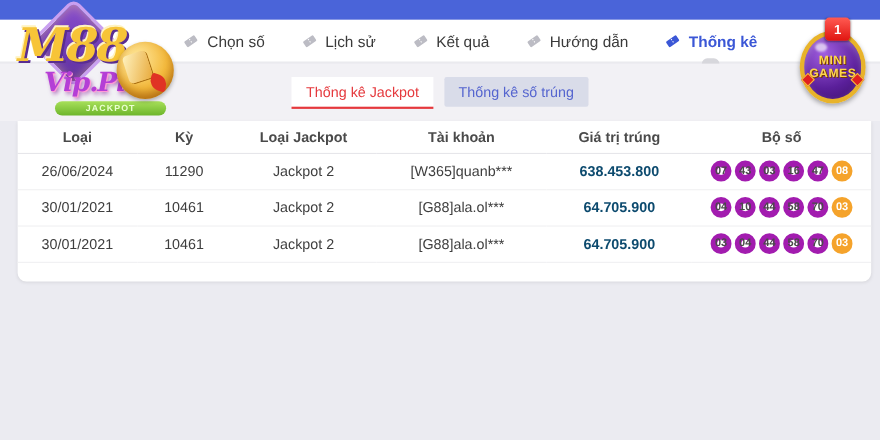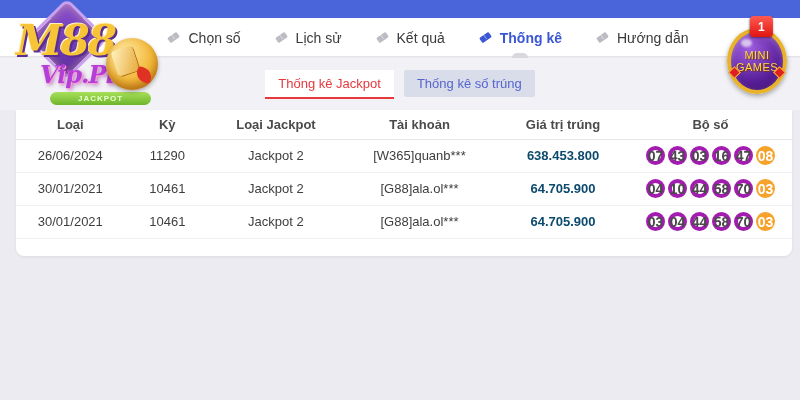--- a/index.html
+++ b/index.html
@@ -24,38 +24,38 @@
   .tab-btn.inactive { background:#d9dce9; color:#5565cf; border:none; border-radius:2px; }
 
   
   .card { position:absolute; left:16px; top:110px; width:776px; height:146px; background:#ffffff; border-radius:0 0 8px 8px; box-shadow:0 1px 3px rgba(0,0,0,0.07); }
   table { width:100%; border-collapse:collapse; }
   th { height:29px; font-size:13px; font-weight:bold; color:#4a4a4a; border-bottom:1px solid #e6e6ea; }
   td { height:33px; font-size:13px; color:#3e3e3e; text-align:center; border-bottom:1px solid #f0f0f2; }
   .col-date{width:14%} .col-period{width:11%} .col-type{width:17%} .col-account{width:20%} .col-value{width:17%} .col-balls{width:21%}
   td.value { color:#0c4a6e; font-weight:bold; }
   .balls { display:inline-flex; gap:3px; align-items:center; }
-  .ball { width:19px; height:19px; border-radius:50%; border:4px solid #a21caf; background:#fff; color:#4a4a4a; font-size:14px; font-weight:bold; display:flex; align-items:center; justify-content:center; }
+  .ball { width:19px; height:19px; border-radius:50%; border:6px solid #a21caf; background:#fff; color:#4a4a4a; font-size:10px; font-weight:bold; display:flex; align-items:center; justify-content:center; }
   .ball.bonus { background:#f5a32b; border-color:#f5a32b; color:#fff; }
 
   
   .logo { position:absolute; left:8px; top:2px; width:150px; height:108px; cursor:pointer; }
   .diamond { position:absolute; left:30px; top:8px; width:58px; height:58px; transform:rotate(45deg); background:linear-gradient(135deg,#8a4fd0,#5c2e9e); border:3px solid #c9a0f0; border-radius:8px; box-shadow:inset 0 0 10px rgba(255,220,120,.45); }
   .brand { position:absolute; left:8px; top:14px; font-family:"DejaVu Serif", serif; font-style:italic; font-weight:bold; font-size:42px; color:#f7c437; text-shadow:2px 2px 0 #5a2d91, -1px -1px 0 #fff3c0; letter-spacing:-2px; }
   .vip { position:absolute; left:32px; top:58px; font-family:"DejaVu Serif", serif; font-style:italic; font-weight:bold; font-size:24px; color:#b43fd6; text-shadow:1px 1px 0 #ff9ad5, 2px 2px 4px rgba(120,0,140,.55); letter-spacing:-1px; }
   .ribbon { position:absolute; left:42px; top:90px; background:linear-gradient(#a8e05a,#6db52b); color:#eaffd0; font-size:8px; font-weight:bold; padding:2px 28px; border-radius:8px; letter-spacing:1px; }
   .coin { position:absolute; left:98px; top:36px; width:52px; height:52px; border-radius:50%; background:radial-gradient(circle at 35% 30%, #ffe9a0, #f3b93c 55%, #c87d18); box-shadow:inset 0 -5px 8px rgba(150,80,0,.55), 0 2px 4px rgba(0,0,0,.3); }
   .coin::after { content:''; position:absolute; right:6px; bottom:8px; width:16px; height:14px; background:#e03224; border-radius:3px 10px 3px 10px; transform:rotate(20deg); }
   .coin::before { content:''; position:absolute; left:8px; top:10px; width:22px; height:26px; background:linear-gradient(120deg,#fff3c0,#e8a93a); border-radius:4px; transform:rotate(-18deg); box-shadow:1px 1px 0 #a86c10; }
 
   
   .mini { position:absolute; right:8px; top:20px; width:68px; height:78px; cursor:pointer; }
   .mini-oval { position:absolute; left:3px; top:8px; width:60px; height:66px; border-radius:50%; background:radial-gradient(circle at 35% 28%, #a05ee0, #5a1f9a 60%, #3c1168); border:4px solid #e8b32a; box-shadow:0 2px 5px rgba(0,0,0,.35), inset 0 3px 6px rgba(255,255,255,.25); display:flex; flex-direction:column; align-items:center; justify-content:center; }
   .mini-oval .shine { position:absolute; left:10px; top:7px; width:11px; height:8px; border-radius:50%; background:rgba(255,255,255,.65); filter:blur(1px); }
-  .mini-text { color:#ffd84a; font-weight:normal; font-size:11px; line-height:12px; text-align:left; text-shadow:1px 1px 0 #7a3c00; letter-spacing:.5px; }
+  .mini-text { color:#ffd84a; font-weight:bold; font-size:11px; line-height:12px; text-align:left; text-shadow:1px 1px 0 #7a3c00; letter-spacing:.5px; }
   .mini-count { position:absolute; left:50%; top:-4px; transform:translateX(-35%); min-width:23px; height:21px; background:linear-gradient(#ff5a52,#e01510); border-radius:4px; color:#fff; font-weight:bold; font-size:12px; display:flex; align-items:center; justify-content:center; box-shadow:0 1px 2px rgba(0,0,0,.4); z-index:2; }
   .mini-diamond { position:absolute; top:36px; width:9px; height:9px; background:#e02020; border:1px solid #f0c040; transform:rotate(45deg); }
   .mini-diamond.left { left:-1px; } .mini-diamond.right { right:-1px; }
 </style>
 </head>
 <body>
 
 <div class="topbar"></div>
 
 <header class="navbar">
@@ -86,42 +86,42 @@
       <span class="ticket">
           <svg width="15" height="15" viewBox="0 0 24 24">
             <g transform="rotate(-35 12 12)">
               <rect x="3" y="7" width="18" height="10" rx="2" fill="currentColor"></rect>
               <line x1="12" y1="8" x2="12" y2="16" stroke="#fff" stroke-width="1.4" stroke-dasharray="2 2"></line>
             </g>
           </svg>
         </span>
       <span>Kết quả</span>
     </div>
+    <div class="nav-item">
+      <span class="ticket">
+          <svg width="15" height="15" viewBox="0 0 24 24">
+            <g transform="rotate(-35 12 12)">
+              <rect x="3" y="7" width="18" height="10" rx="2" fill="currentColor"></rect>
+              <line x1="12" y1="8" x2="12" y2="16" stroke="#fff" stroke-width="1.4" stroke-dasharray="2 2"></line>
+            </g>
+          </svg>
+        </span>
+      <span>Hướng dẫn</span>
+    </div>
     <div class="nav-item active">
       <span class="ticket">
           <svg width="15" height="15" viewBox="0 0 24 24">
             <g transform="rotate(-35 12 12)">
               <rect x="3" y="7" width="18" height="10" rx="2" fill="currentColor"></rect>
               <line x1="12" y1="8" x2="12" y2="16" stroke="#fff" stroke-width="1.4" stroke-dasharray="2 2"></line>
             </g>
           </svg>
         </span>
       <span>Thống kê</span>
       <span class="nub"></span>
-    </div>
-    <div class="nav-item">
-      <span class="ticket">
-          <svg width="15" height="15" viewBox="0 0 24 24">
-            <g transform="rotate(-35 12 12)">
-              <rect x="3" y="7" width="18" height="10" rx="2" fill="currentColor"></rect>
-              <line x1="12" y1="8" x2="12" y2="16" stroke="#fff" stroke-width="1.4" stroke-dasharray="2 2"></line>
-            </g>
-          </svg>
-        </span>
-      <span>Hướng dẫn</span>
     </div>
   </nav>
 </header>
 
 <div class="filter-strip">
   <button class="tab-btn active">Thống kê Jackpot</button>
   <button class="tab-btn inactive">Thống kê số trúng</button>
 </div>
 
 <div class="card">

